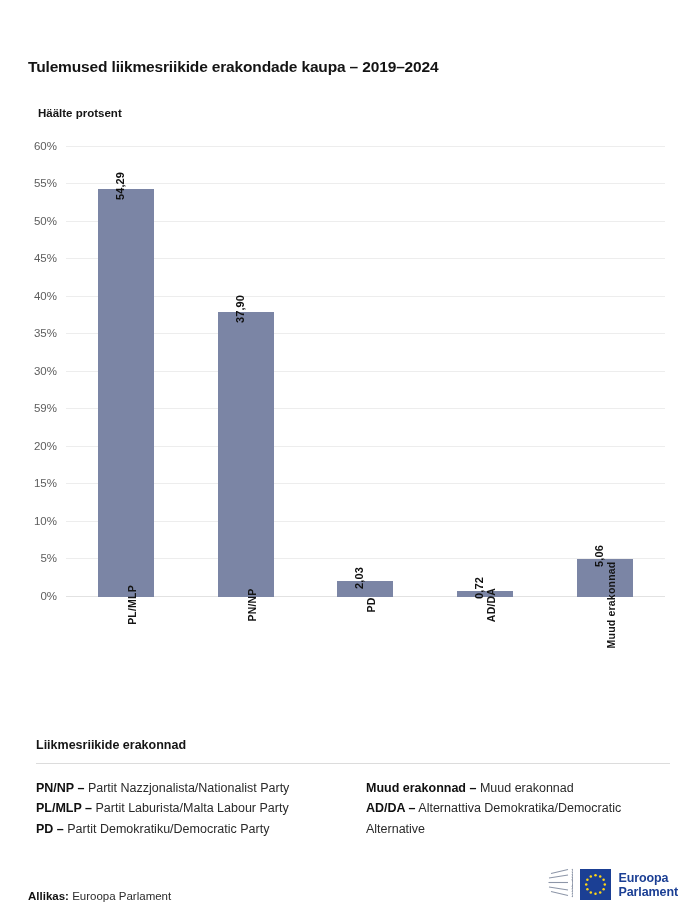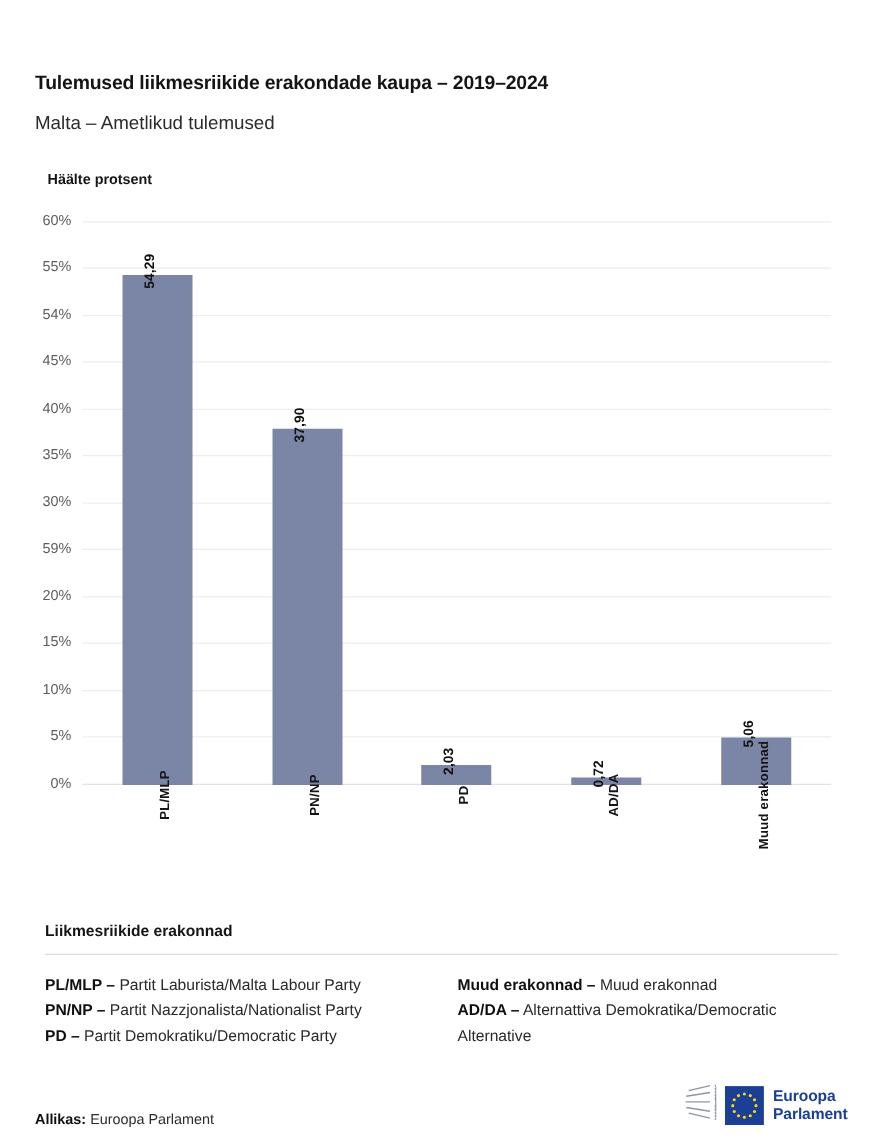--- a/index.html
+++ b/index.html
@@ -192,21 +192,20 @@
     color: #1b3f94;
     line-height: 1.12;
     letter-spacing: -0.1px;
   }
 </style>
 </head>
 <body>
 
 <div class="header">
   <h1 class="chart-title">Tulemused liikmesriikide erakondade kaupa – 2019–2024</h1>
-  <div class="chart-subtitle">Malta – Ametlikud tulemused</div>
   <div class="axis-caption">Häälte protsent</div>
 </div>
 
 <div class="chart-wrap">
   <div class="plot">
     <div class="gridlines" id="gridlines">
         <div class="gridline baseline" style="bottom: 0%;">
           <span class="ytick">0%</span>
         </div>
         <div class="gridline" style="bottom: 8.33333%;">
@@ -230,21 +229,21 @@
         <div class="gridline" style="bottom: 58.3333%;">
           <span class="ytick">35%</span>
         </div>
         <div class="gridline" style="bottom: 66.6667%;">
           <span class="ytick">40%</span>
         </div>
         <div class="gridline" style="bottom: 75%;">
           <span class="ytick">45%</span>
         </div>
         <div class="gridline" style="bottom: 83.3333%;">
-          <span class="ytick">54%</span>
+          <span class="ytick">50%</span>
         </div>
         <div class="gridline" style="bottom: 91.6667%;">
           <span class="ytick">55%</span>
         </div>
         <div class="gridline" style="bottom: 100%;">
           <span class="ytick">60%</span>
         </div>
       </div>
     <div class="bars" id="bars">
         <div class="bar-slot">
@@ -279,22 +278,22 @@
         </div>
       </div>
   </div>
 </div>
 
 <div class="legend">
   <div class="legend-title">Liikmesriikide erakonnad</div>
   <div class="legend-rule"></div>
   <div class="legend-cols">
     <div class="legend-col" id="legend-col-1">
+        <div class="legend-item"><span class="legend-abbr">PN/NP –</span><span> Partit Nazzjonalista/Nationalist Party</span></div>
         <div class="legend-item"><span class="legend-abbr">PL/MLP –</span><span> Partit Laburista/Malta Labour Party</span></div>
-        <div class="legend-item"><span class="legend-abbr">PN/NP –</span><span> Partit Nazzjonalista/Nationalist Party</span></div>
         <div class="legend-item"><span class="legend-abbr">PD –</span><span> Partit Demokratiku/Democratic Party</span></div>
       </div>
     <div class="legend-col" id="legend-col-2">
         <div class="legend-item"><span class="legend-abbr">Muud erakonnad –</span><span> Muud erakonnad</span></div>
         <div class="legend-item"><span class="legend-abbr">AD/DA –</span><span> Alternattiva Demokratika/Democratic Alternative</span></div>
       </div>
   </div>
 </div>
 
 <div class="footer">

